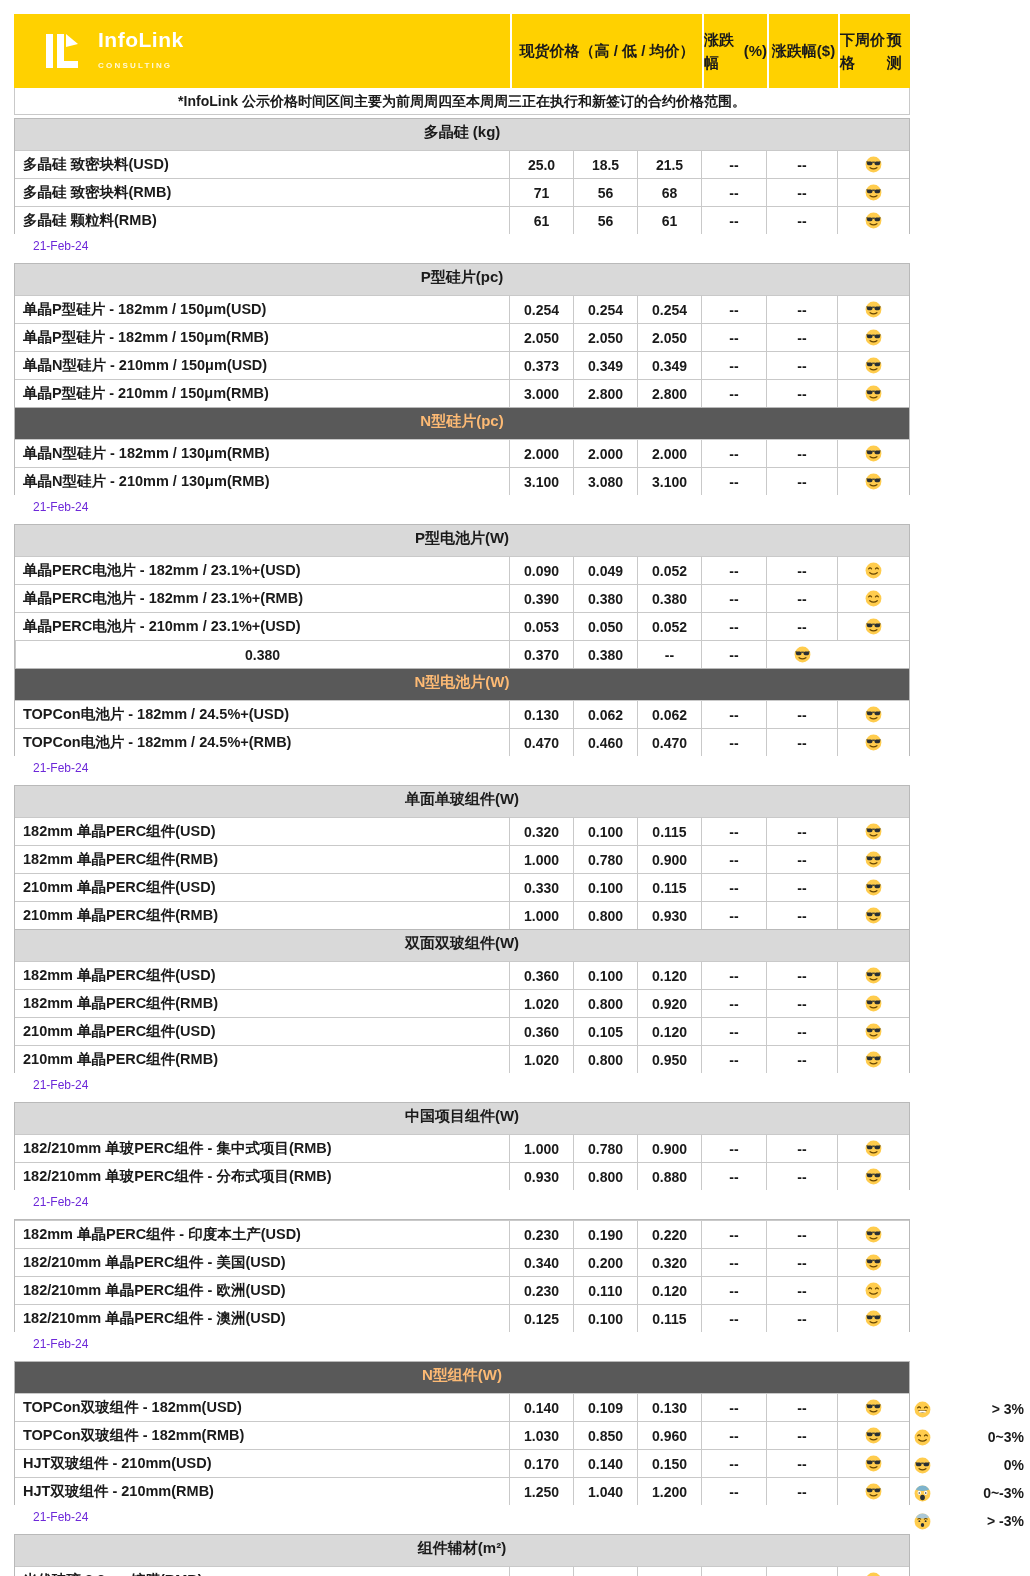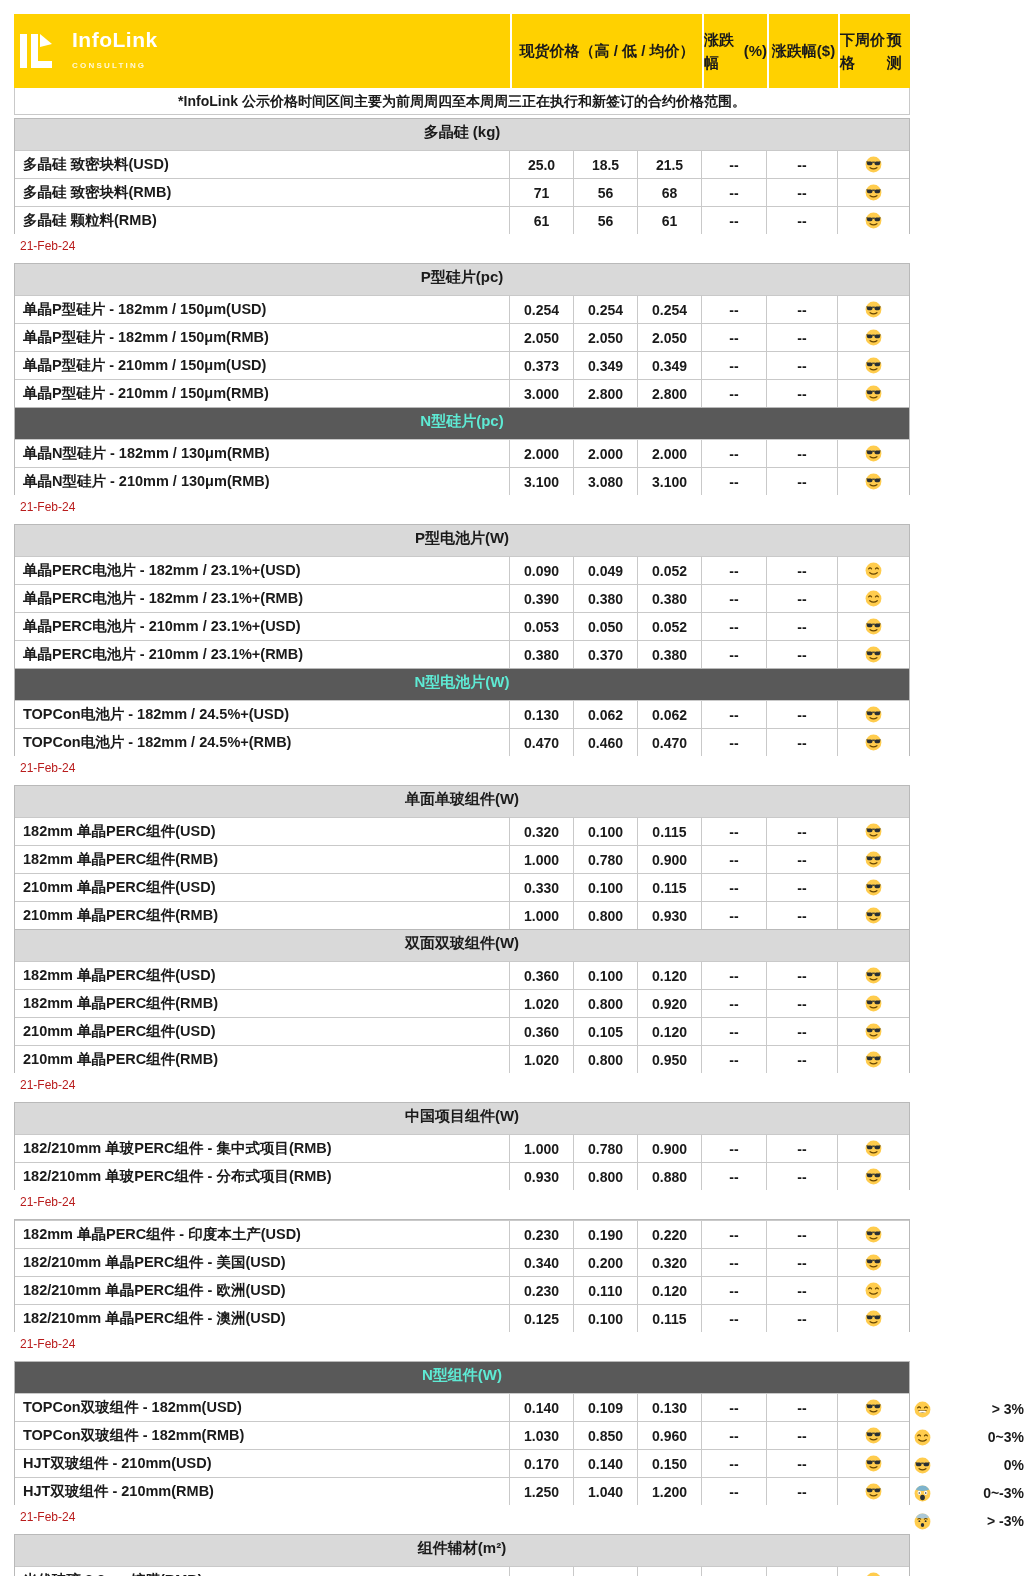--- a/index.html
+++ b/index.html
@@ -10,48 +10,48 @@
   .page{position:absolute;left:0;top:0;width:1030px;}
   .table-area{margin:14px 0 0 14px;width:896px;}
 
   
   .banner{
     display:grid;grid-template-columns:496px 192px 65px 71px 72px;
     height:74px;background:var(--banner,#FFD100);
   }
   .banner > div{border-left:2px solid #fff;display:flex;flex-direction:row;
     align-items:center;justify-content:center;font-weight:700;font-size:15px;line-height:1.55;}
-  .banner > div:first-child{border-left:none;flex-direction:row;justify-content:flex-start;gap:12px;}
+  .banner > div:first-child{border-left:none;flex-direction:row;justify-content:flex-start;padding-left:26px;gap:12px;}
   .logo-text .brand{color:#fff;font-size:21px;font-weight:700;letter-spacing:.5px;line-height:1.05;}
   .logo-text .sub{color:rgba(255,255,255,.85);font-size:8px;font-weight:700;letter-spacing:2.2px;margin-top:9px;}
 
   
   .note{
     height:26px;line-height:26px;text-align:center;font-weight:700;font-size:14px;
     border:1px solid #c9c9c9;border-top:none;background:#fff;
   }
 
   
   .block{margin-top:3px;}
   .section{border:1px solid #b9b9b9;border-bottom:none;}
   .section:last-child{border-bottom:1px solid #b9b9b9;}
   .sec-header{
     height:31px;line-height:26px;text-align:center;font-weight:700;font-size:15px;
     background:var(--light,#D9D9D9);
   }
-  .section.dark .sec-header{background:var(--dark,#595959);color:#5eead4;}
+  .section.dark .sec-header{background:var(--dark,#595959);color:#fdba74;}
   .trow{
     display:grid;grid-template-columns:494px 64px 64px 64px 65px 71px auto;
     height:27px;background:#fff;border-top:1px solid #c9c9c9;
   }
   .trow > div{display:flex;align-items:center;justify-content:center;
     font-size:14px;font-weight:700;border-left:1px solid #c9c9c9;}
   .trow > div.lab{justify-content:flex-start;padding-left:8px;border-left:none;font-size:14.5px;}
   .trow .neg{color:var(--red,#CC2A28);}
-  .date{height:26px;line-height:24px;font-size:12px;color:#b91c1c;padding-left:6px;font-weight:400;}
+  .date{height:26px;line-height:24px;font-size:12px;color:#6d28d9;padding-left:6px;font-weight:400;margin-left:13px;}
 
   
   .legend{position:absolute;top:1400px;right:6px;display:flex;flex-direction:column;gap:10px;}
   .legend .litem{display:flex;align-items:center;justify-content:space-between;width:110px;height:18px;}
   .legend .llabel{font-weight:700;font-size:14px;}
 
   .emoji{display:inline-flex;width:17px;height:17px;}
 </style>
 </head>
 <body>
@@ -202,21 +202,21 @@
      <rect x="11.2" y="6.4" width="6.6" height="4.4" rx="2" fill="#292F33"></rect>
      <path d="M8.4 7.3 h3.2" stroke="#292F33" stroke-width="1.4"></path>
      <path d="M1.6 7 h2" stroke="#292F33" stroke-width="1.2"></path>
                     <path d="M16.4 7 h2" stroke="#292F33" stroke-width="1.2"></path>
      <path d="M6 13.7 Q10 16.6 14 13.7" stroke="#664500" stroke-width="1.5" fill="none" stroke-linecap="round"></path>
                   </svg>
                 </span>
               </div>
             </div>
             <div class="trow">
-              <div class="lab">单晶P型硅片 - 210mm / 150μm(USD)</div>
+              <div class="lab">单晶N型硅片 - 210mm / 150μm(USD)</div>
               <div class="num">0.373</div>
               <div class="num">0.349</div>
               <div class="num">0.349</div>
               <div class="num">--</div>
               <div class="num">--</div>
               <div>
                 <span class="emoji">
                   <svg viewBox="0 0 20 20" width="17" height="17">
                     <circle cx="10" cy="10" r="9.3" fill="#FFCC4D"></circle>
                     <rect x="2.2" y="6.4" width="6.6" height="4.4" rx="2" fill="#292F33"></rect>
@@ -352,21 +352,20 @@
      <rect x="11.2" y="6.4" width="6.6" height="4.4" rx="2" fill="#292F33"></rect>
      <path d="M8.4 7.3 h3.2" stroke="#292F33" stroke-width="1.4"></path>
      <path d="M1.6 7 h2" stroke="#292F33" stroke-width="1.2"></path>
                     <path d="M16.4 7 h2" stroke="#292F33" stroke-width="1.2"></path>
      <path d="M6 13.7 Q10 16.6 14 13.7" stroke="#664500" stroke-width="1.5" fill="none" stroke-linecap="round"></path>
                   </svg>
                 </span>
               </div>
             </div>
             <div class="trow">
-              <div class="lab">单晶PERC电池片 - 210mm / 23.1%+(RMB)</div>
               <div class="num">0.380</div>
               <div class="num">0.370</div>
               <div class="num">0.380</div>
               <div class="num">--</div>
               <div class="num">--</div>
               <div>
                 <span class="emoji">
                   <svg viewBox="0 0 20 20" width="17" height="17">
                     <circle cx="10" cy="10" r="9.3" fill="#FFCC4D"></circle>
                     <rect x="2.2" y="6.4" width="6.6" height="4.4" rx="2" fill="#292F33"></rect>

